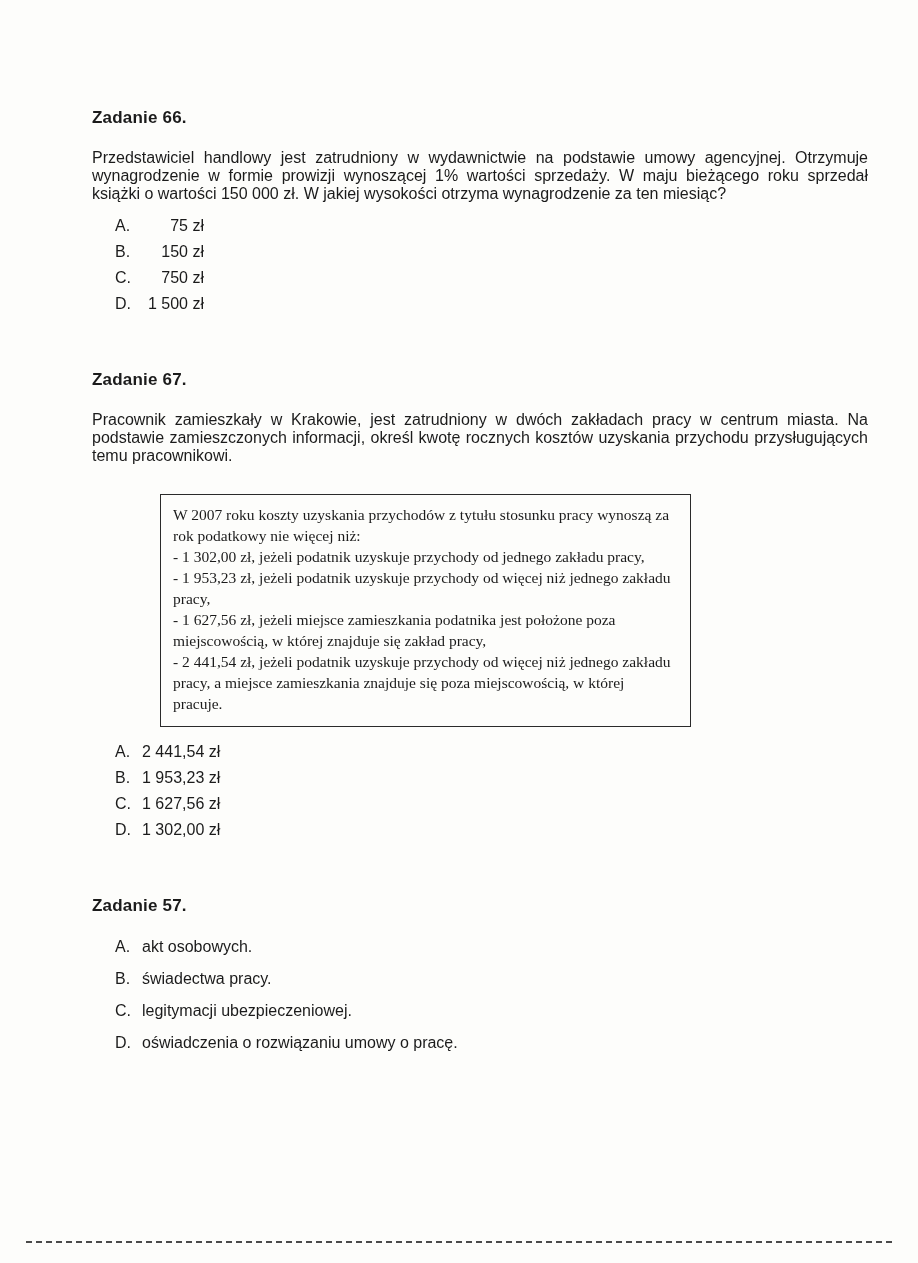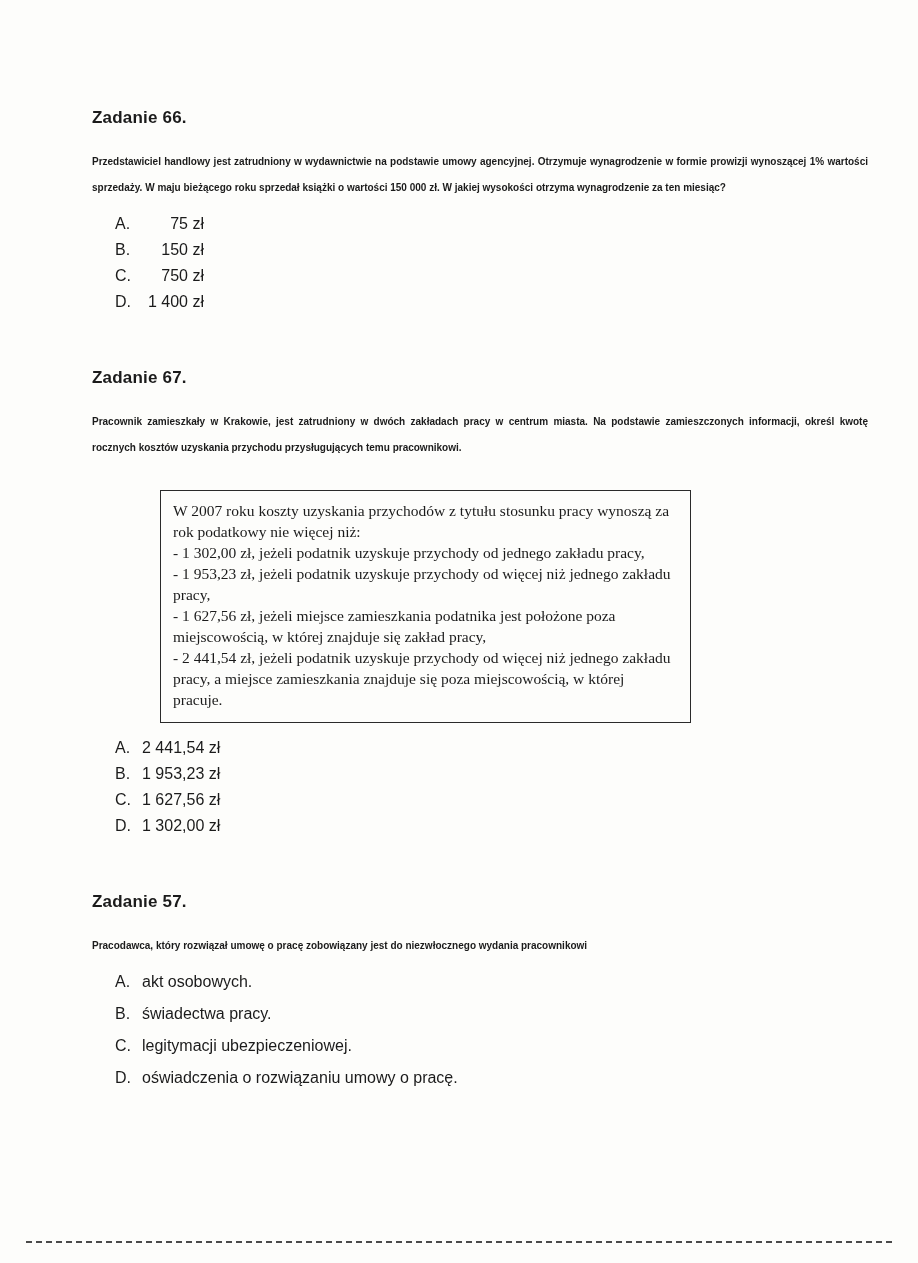--- a/index.html
+++ b/index.html
@@ -20,25 +20,24 @@
     padding: 108px 50px 0 92px;
   }
   .question { margin: 0 0 56px 0; }
   .q-title {
     font-size: 17px;
     font-weight: bold;
     margin: 0 0 21px 0;
     letter-spacing: 0.2px;
   }
   .q-body {
-    font-size: 10px;
-    line-height: 26px;
+    font-size: 16px;
+    line-height: 18px;
     text-align: justify;
     margin: 0 0 13px 0;
-    font-weight: bold;
   }
   .options { margin-left: 23px; }
   .option {
     display: flex;
     font-size: 16px;
     line-height: 20px;
     margin-bottom: 6px;
   }
   .opt-letter { width: 27px; flex: 0 0 27px; }
   .opt-text { white-space: nowrap; }
@@ -92,21 +91,21 @@
       <div class="option">
         <span class="opt-letter">B.</span>
         <span class="opt-text">150 zł</span>
       </div>
       <div class="option">
         <span class="opt-letter">C.</span>
         <span class="opt-text">750 zł</span>
       </div>
       <div class="option">
         <span class="opt-letter">D.</span>
-        <span class="opt-text">1 400 zł</span>
+        <span class="opt-text">1 500 zł</span>
       </div>
     </div>
   </section>
 
   <section class="question">
     <h2 class="q-title">Zadanie 67.</h2>
     <p class="q-body">Pracownik zamieszkały w Krakowie, jest zatrudniony w dwóch zakładach pracy w centrum miasta. Na podstawie zamieszczonych informacji, określ kwotę rocznych kosztów uzyskania przychodu przysługujących temu pracownikowi.</p>
     <div class="info-box">W 2007 roku koszty uzyskania przychodów z tytułu stosunku pracy wynoszą za rok podatkowy nie więcej niż:
 - 1 302,00 zł, jeżeli podatnik uzyskuje przychody od jednego zakładu pracy,
 - 1 953,23 zł, jeżeli podatnik uzyskuje przychody od więcej niż jednego zakładu pracy,
@@ -127,21 +126,20 @@
       </div>
       <div class="option">
         <span class="opt-letter">D.</span>
         <span class="opt-text">1 302,00 zł</span>
       </div>
     </div>
   </section>
 
   <section class="question">
     <h2 class="q-title">Zadanie 57.</h2>
-    <p class="q-body">Pracodawca, który rozwiązał umowę o pracę zobowiązany jest do niezwłocznego wydania pracownikowi</p>
     <div class="options options-wide">
       <div class="option">
         <span class="opt-letter">A.</span>
         <span class="opt-text">akt osobowych.</span>
       </div>
       <div class="option">
         <span class="opt-letter">B.</span>
         <span class="opt-text">świadectwa pracy.</span>
       </div>
       <div class="option">

